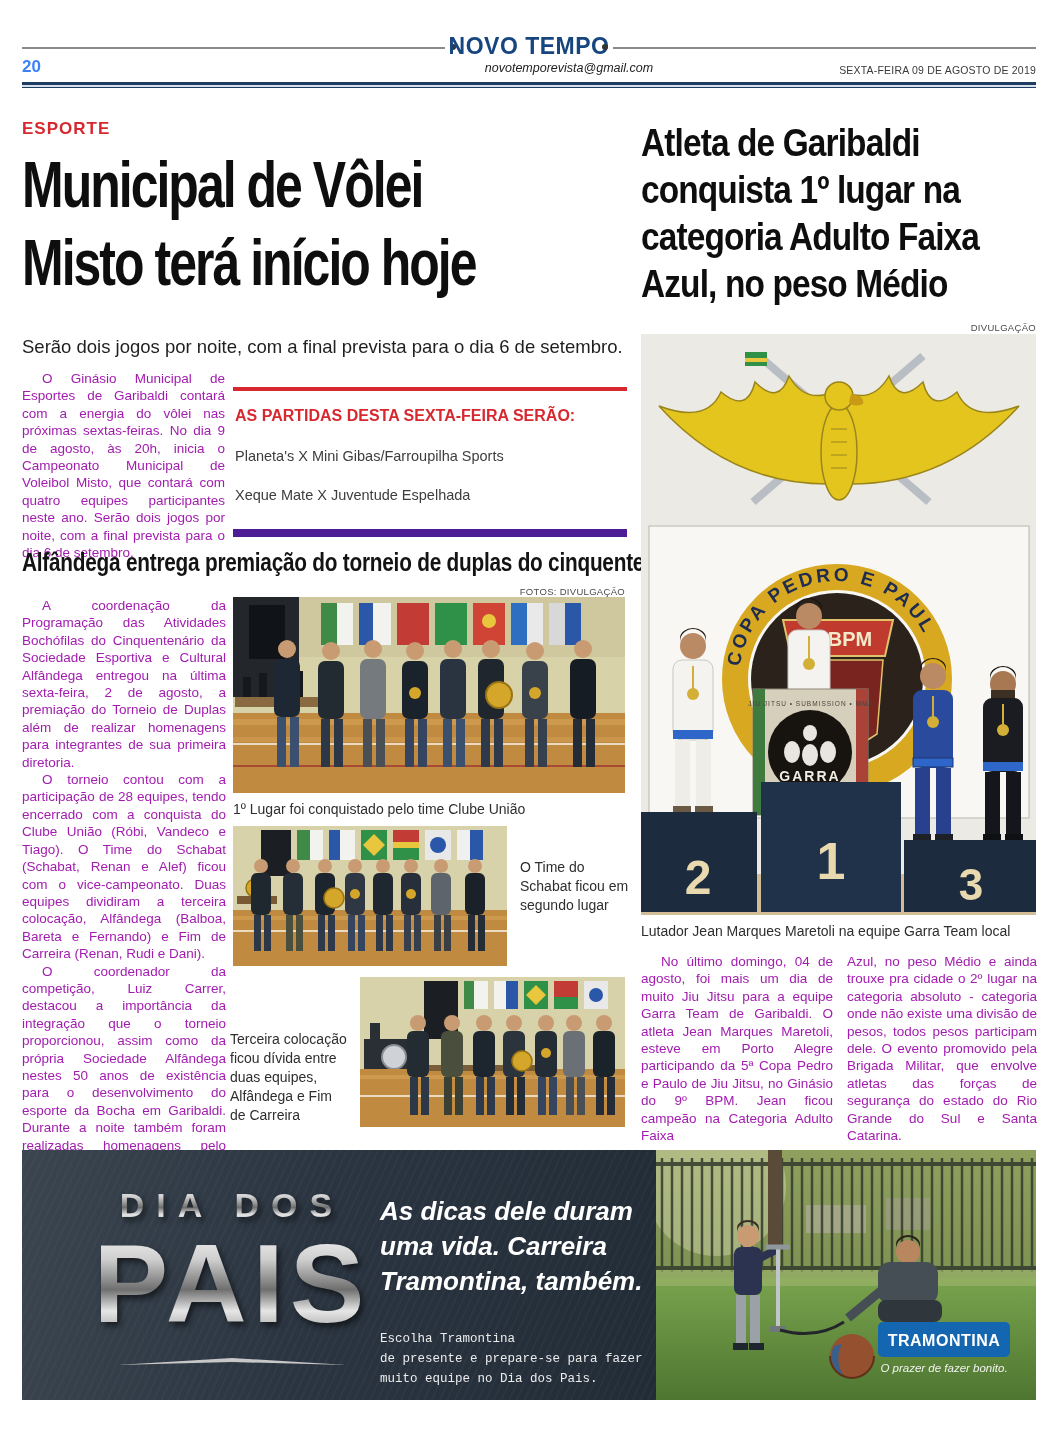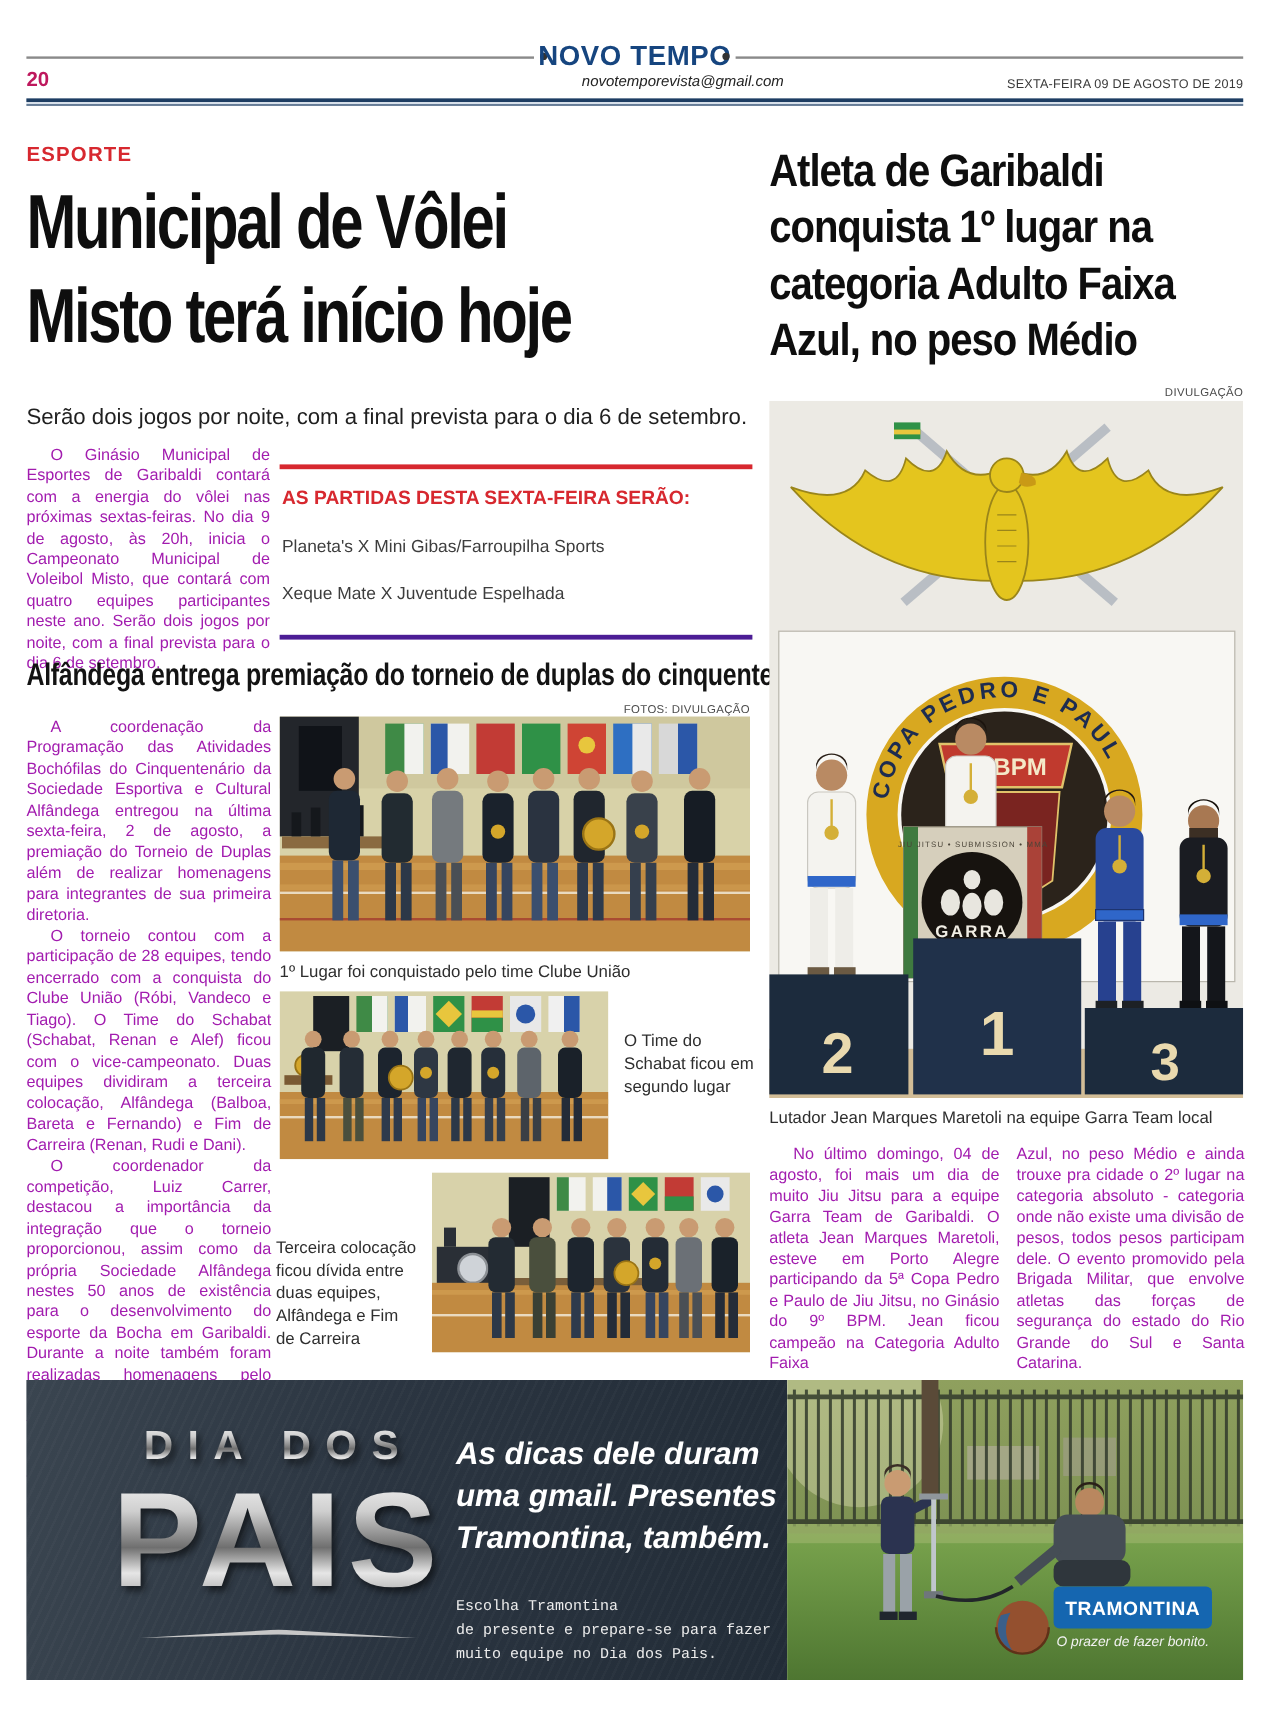--- a/index.html
+++ b/index.html
@@ -1,34 +1,34 @@
 <!DOCTYPE html>
 <html lang="pt"><head>
 <meta charset="utf-8">
 <style>
   html,body{margin:0;padding:0;background:#ffffff;}
   .page{position:relative;width:1058px;height:1443px;background:#ffffff;overflow:hidden;
         font-family:"Liberation Sans",sans-serif;color:#1c1c1c;}
   .abs{position:absolute;}
   
-  .pagenum{font-size:17px;font-weight:bold;color:#be185d;}
+  .pagenum{font-size:17px;font-weight:bold;color:#3b82f6;}
   .mast{width:100%;text-align:center;font-size:23px;font-weight:bold;color:#16457f;letter-spacing:.5px;}
   .mastmail{width:100%;text-align:center;font-size:12.5px;font-style:italic;color:#222;margin-left:40px;}
   .hrule{height:1.5px;background:#8a8a8a;}
   .hdot{width:6px;height:6px;border-radius:50%;background:#333;}
   .dblrule{border-top:3px solid #1d3d62;border-bottom:1.5px solid #1d3d62;height:2px;background:#d7e0ea;}
   .dateline{font-size:10.5px;color:#3a3a3a;letter-spacing:.2px;}
   
   .kicker{font-size:17px;font-weight:bold;color:#d7282f;letter-spacing:1px;}
   .h1{font-size:64px;line-height:78px;font-weight:bold;color:#0e0e0e;letter-spacing:-2.5px;
       transform:scaleX(.78);transform-origin:left top;white-space:nowrap;}
   .subhead{font-size:18.5px;color:#1f1f1f;}
   .serif{font-family:Liberation Sans, sans-serif;font-size:13.5px;line-height:17.4px;text-align:justify;color:#a21caf;}
   .serif p{margin:0;text-indent:20px;}
-  .fixbox{border-top:4px solid #d7282f;border-bottom:4px solid #4c1d95;padding:16px 2px 14px 2px;}
+  .fixbox{border-top:4px solid #d7282f;border-bottom:8px solid #4c1d95;padding:16px 2px 14px 2px;}
   .fixtitle{font-size:16px;font-weight:bold;color:#d7282f;}
   .fixmatch{font-size:14.5px;color:#3d3d3d;margin-top:23px;}
   .h2{font-size:26px;font-weight:bold;color:#131313;letter-spacing:-.3px;
       transform:scaleX(.80);transform-origin:left top;white-space:nowrap;}
   .credit{font-size:9.5px;color:#4a4a4a;letter-spacing:.3px;text-align:right;}
   .caption{font-size:14px;line-height:19px;color:#2e2e2e;}
   
   .h1r{font-size:38px;line-height:47px;font-weight:bold;color:#0e0e0e;letter-spacing:-1px;
        transform:scaleX(.88);transform-origin:left top;white-space:nowrap;}
   
@@ -459,21 +459,21 @@
 
   <div class="abs" style="left:22px;top:1150px;width:1014px;height:250px;">
     <div class="abs adpanel" style="left:0;top:0;width:634px;height:250px;"></div>
     <div class="abs metal diados" style="left:55px;top:36px;width:310px;z-index:2;">DIA DOS</div>
     <div class="abs metal pais" style="left:35px;top:78px;width:350px;z-index:2;">PAIS</div>
     <svg class="abs" style="left:95px;top:208px;z-index:2;" width="230" height="8" viewBox="0 0 230 8">
       <polygon points="0,7 115,0 230,7 115,4" fill="#c7c7c7"></polygon>
     </svg>
     <div class="abs adh" style="left:358px;top:44px;width:270px;z-index:2;">
       <div>As dicas dele duram</div>
-      <div>uma gmail. Presentes</div>
+      <div>uma vida. Carreira</div>
       <div>Tramontina, também.</div>
     </div>
     <div class="abs adb" style="left:358px;top:179px;width:276px;z-index:2;">
       <div>Escolha Tramontina</div>
       <div>de presente e prepare-se para fazer</div>
       <div>muito equipe no Dia dos Pais.</div>
     </div>
 
     <svg class="abs" style="left:634px;top:0;" width="380" height="250" viewBox="0 0 380 250">
       <defs>

